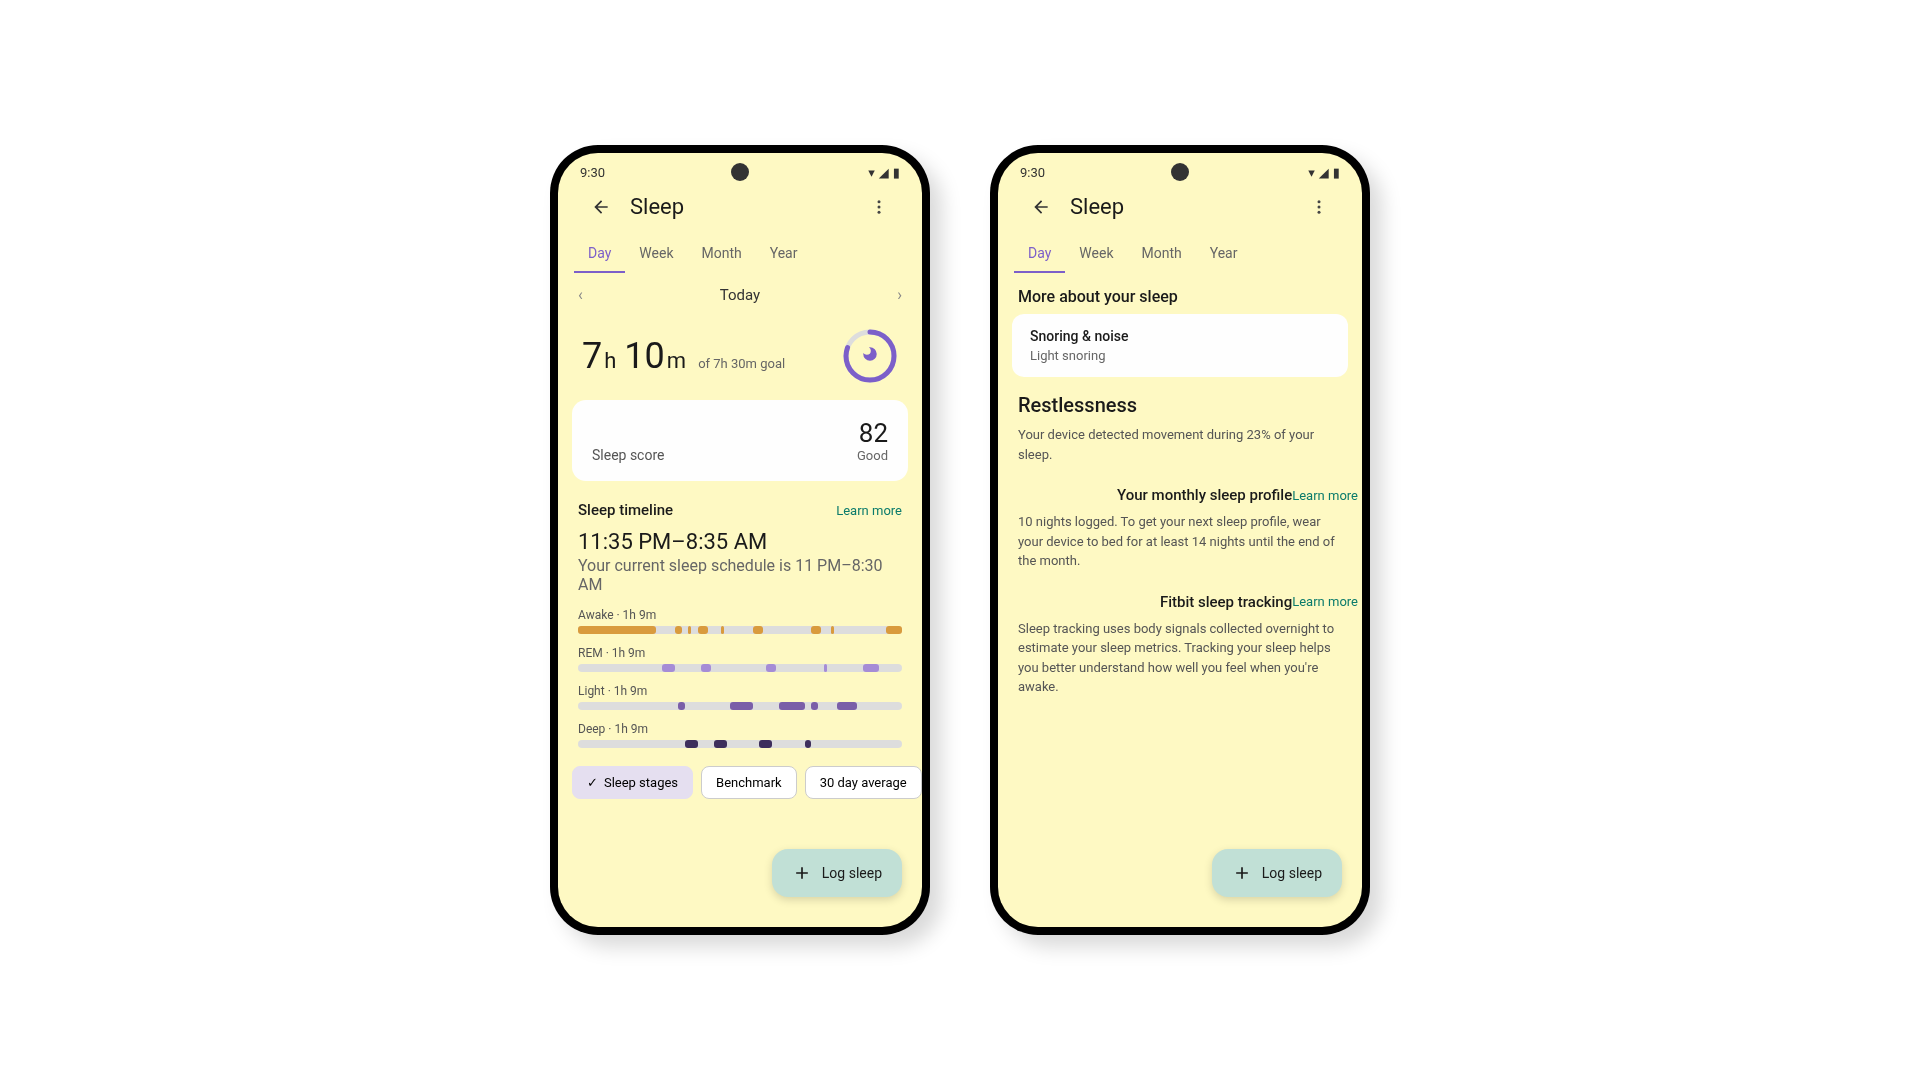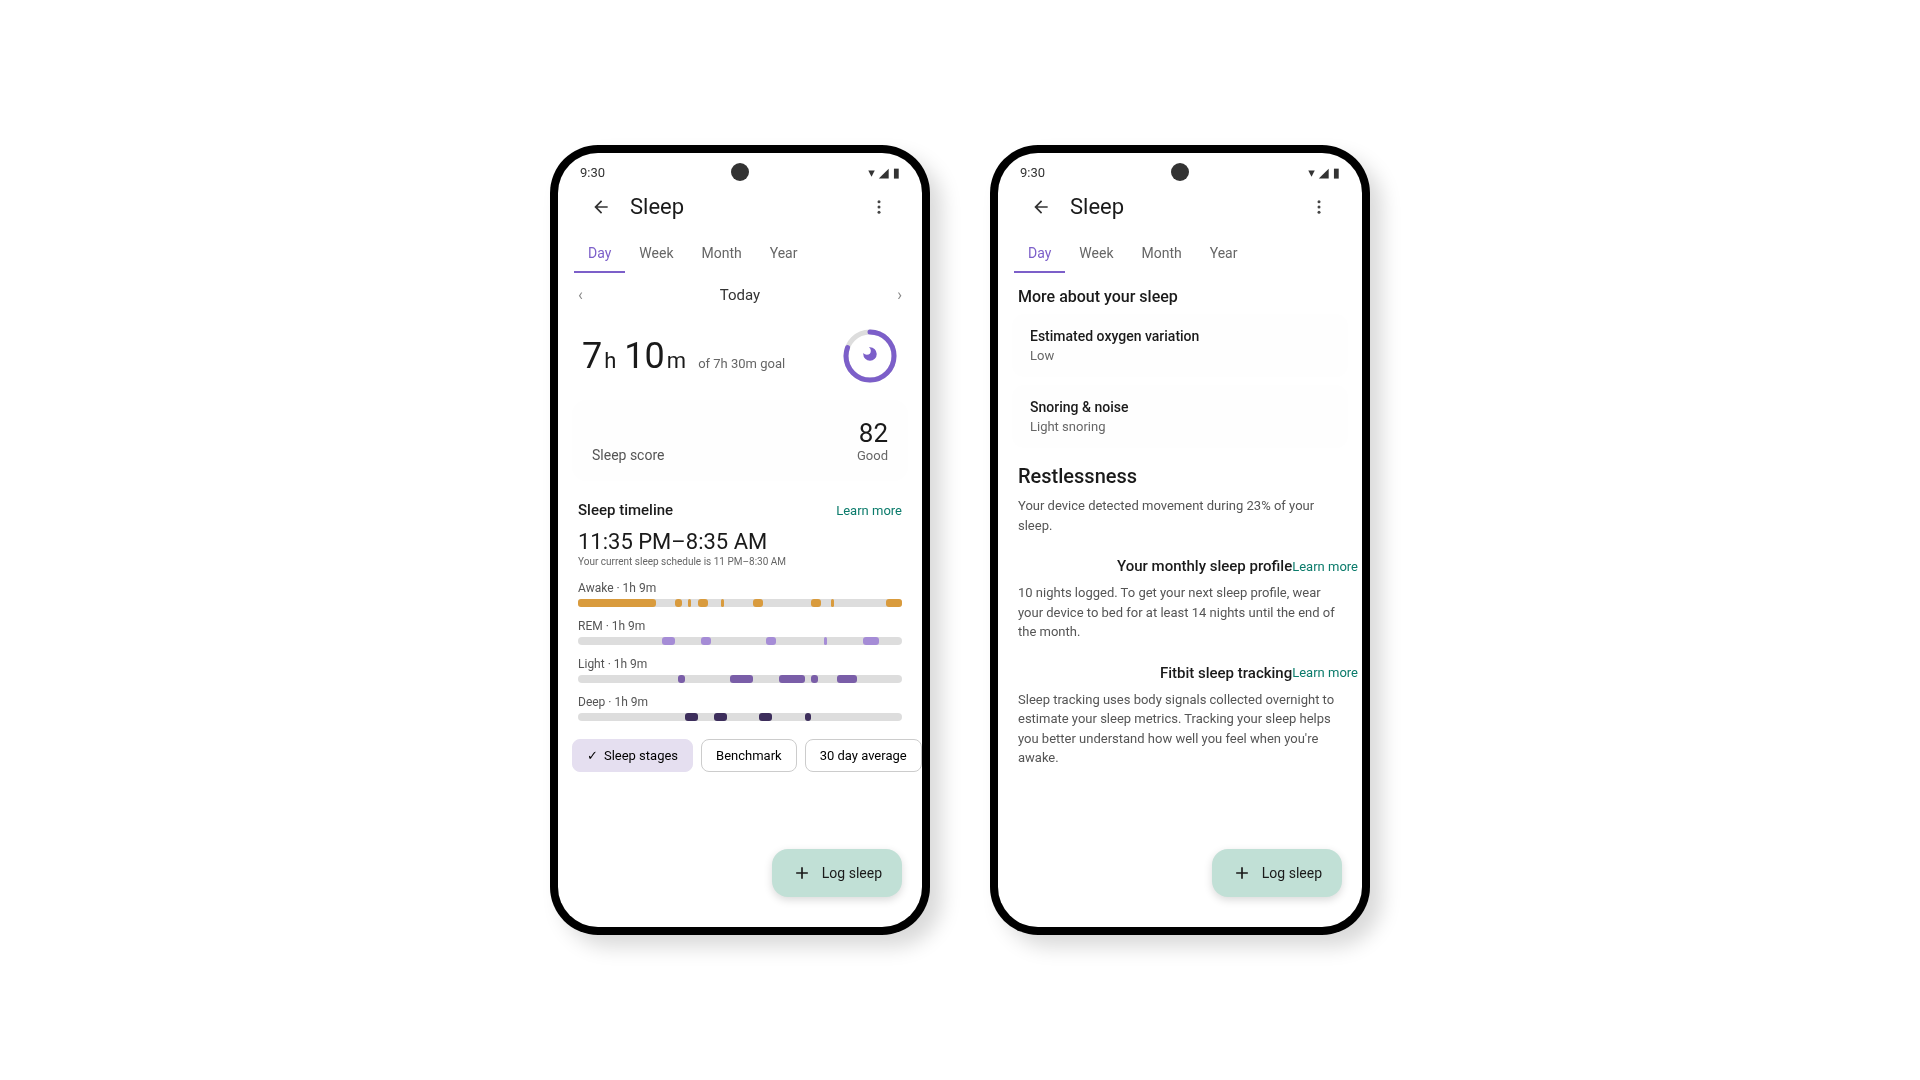--- a/index.html
+++ b/index.html
@@ -1,18 +1,18 @@
 <!DOCTYPE html>
 <html><head>
 <meta charset="utf-8">
 <style>
 * { box-sizing: border-box; margin: 0; padding: 0; font-family: -apple-system, BlinkMacSystemFont, 'Segoe UI', Roboto, sans-serif; }
 body { background: #fff; width: 1920px; height: 1080px; display: flex; align-items: center; justify-content: center; gap: 60px; }
 .phone { width: 380px; height: 790px; background: #000; border-radius: 48px; padding: 8px; position: relative; box-shadow: 12px 12px 20px rgba(0,0,0,0.15); }
-.screen { width: 100%; height: 100%; background: #ffffff; border-radius: 40px; overflow: hidden; position: relative; }
+.screen { width: 100%; height: 100%; background: #fef9c3; border-radius: 40px; overflow: hidden; position: relative; }
 .camera { position: absolute; top: 18px; left: 50%; transform: translateX(-50%); width: 18px; height: 18px; background: #333; border-radius: 50%; z-index: 10; }
 .status-bar { display: flex; justify-content: space-between; align-items: center; padding: 12px 22px 4px; font-size: 13px; color: #333; }
 .status-right { display: flex; gap: 4px; align-items: center; }
 .header { display: flex; align-items: center; padding: 10px 32px; gap: 18px; }
 .back-arrow { width: 22px; height: 22px; display: flex; align-items: center; justify-content: center; cursor: pointer; }
 .header-title { font-size: 22px; font-weight: 400; color: #1a1a1a; flex: 1; }
 .more-menu { width: 22px; height: 22px; display: flex; align-items: center; justify-content: center; cursor: pointer; }
 .tabs { display: flex; padding: 6px 16px 0; gap: 0; }
 .tab { padding: 10px 14px; font-size: 14px; color: #666; cursor: pointer; border-bottom: 2px solid transparent; }
 .tab.active { color: #7c5fc9; border-bottom-color: #7c5fc9; }
@@ -30,21 +30,21 @@
 .card { background: #fefefe; border-radius: 14px; margin: 0 14px 10px; padding: 18px 20px; }
 .score-row { display: flex; justify-content: space-between; align-items: flex-end; }
 .score-label { font-size: 14px; color: #555; }
 .score-val { text-align: right; }
 .score-num { font-size: 26px; color: #1a1a1a; }
 .score-word { font-size: 13px; color: #666; }
 .section-head { display: flex; justify-content: space-between; align-items: center; padding: 10px 20px 6px; }
 .section-title { font-size: 15px; font-weight: 500; color: #1a1a1a; }
 .learn-more { font-size: 13px; color: #0b7b6b; cursor: pointer; }
 .timeline-range { font-size: 22px; color: #1a1a1a; padding: 4px 20px 0; }
-.schedule-text { font-size: 10px; color: #666; padding: 2px 20px 10px; }
+.schedule-text { font-size: 16px; color: #666; padding: 2px 20px 10px; }
 .stage-row { padding: 4px 20px 2px; }
 .stage-label { font-size: 12px; color: #555; margin-bottom: 4px; }
 .stage-bar { height: 8px; background: #ddd; border-radius: 4px; position: relative; margin-bottom: 6px; }
 .seg { position: absolute; height: 100%; border-radius: 3px; }
 .awake { background: #d99b3d; }
 .rem { background: #a58cd6; }
 .light { background: #7a5ea8; }
 .deep { background: #3d2e5c; }
 .time-axis { display: flex; justify-content: space-between; padding: 6px 20px; font-size: 11px; color: #777; }
 .chips { display: flex; gap: 8px; padding: 10px 14px; overflow: hidden; }
@@ -221,24 +221,20 @@
       </div>
     </div>
     <div class="tabs">
       <div class="tab active">Day</div>
       <div class="tab">Week</div>
       <div class="tab">Month</div>
       <div class="tab">Year</div>
     </div>
     <div class="more-section">More about your sleep</div>
     <div class="card-item">
-      <div class="card-item-title">Estimated oxygen variation</div>
-      <div class="card-item-value">Low</div>
-    </div>
-    <div class="card-item">
       <div class="card-item-title">Snoring &amp; noise</div>
       <div class="card-item-value">Light snoring</div>
     </div>
     <div class="subsection-title">Restlessness</div>
     <div class="body-text">Your device detected movement during 23% of your sleep.</div>
     <div class="subsection-head">
       <span class="section-title">Your monthly sleep profile</span>
       <span class="learn-more">Learn more</span>
     </div>
     <div class="body-text">10 nights logged. To get your next sleep profile, wear your device to bed for at least 14 nights until the end of the month.</div>

